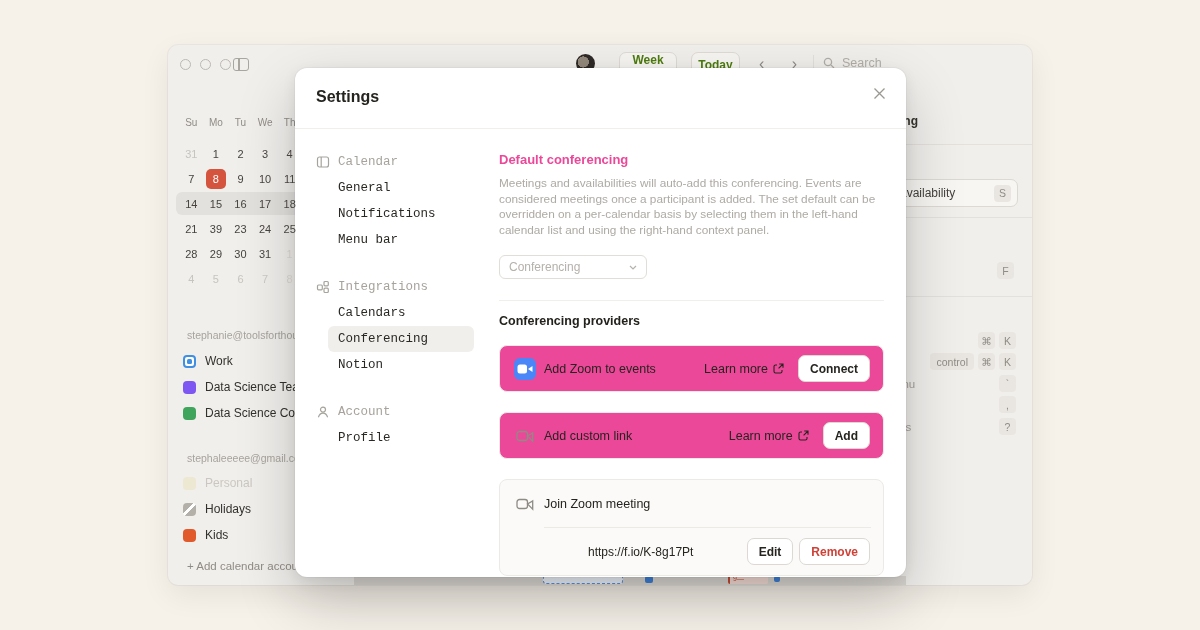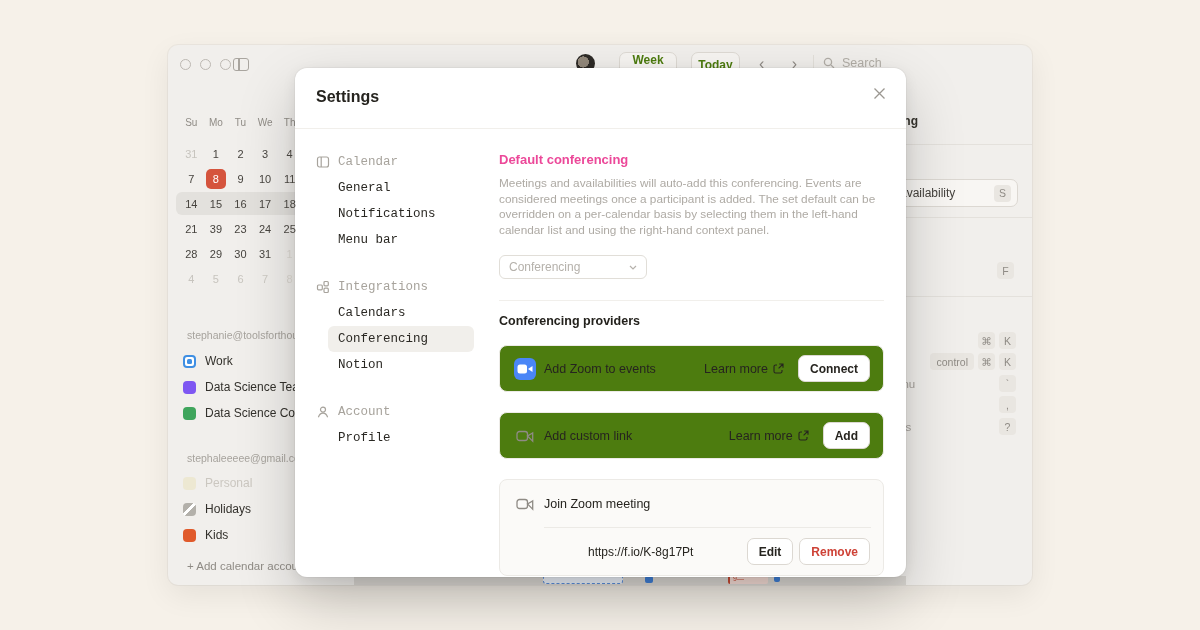--- a/index.html
+++ b/index.html
@@ -112,21 +112,21 @@
 
   .settings-content{position:absolute;left:204px;top:84px;width:385px;}
   .c-title{font-size:13px;font-weight:700;color:#ec4899;margin:0 0 9px;height:15px;}
   .c-desc{font-size:11.8px;line-height:15.5px;color:#aeaaa4;margin:0 0 17px;width:385px;}
   .dropdown{width:148px;height:24px;border:1px solid #e1ded8;border-radius:6px;display:flex;
     align-items:center;justify-content:space-between;padding:0 9px;color:#b5b1ab;
     font-size:12px;margin-bottom:21px;cursor:pointer;}
   .c-hr{height:1px;background:#f1efeb;margin-bottom:13px;}
   .p-title{font-size:12.5px;font-weight:700;color:#24221d;margin:0 0 15px;height:16px;}
   .card{height:47px;border:1px solid #edebe7;border-radius:8px;display:flex;align-items:center;
-    padding:0 13px 0 14px;margin-bottom:20px;background:#4d7c0f;}
+    padding:0 13px 0 14px;margin-bottom:20px;background:#ec4899;}
   .prov-ico{width:22px;height:22px;display:flex;align-items:center;justify-content:center;
     margin-right:8px;flex:0 0 auto;}
   .zoom-ico{background:#4a86f7;border-radius:6px;}
   .card .label{font-size:12.5px;color:#26241f;}
   .spacer{flex:1;}
   .learn{display:flex;align-items:center;gap:5px;font-size:12.5px;color:#26241f;
     font-weight:400;margin-right:14px;cursor:pointer;white-space:nowrap;}
   .btn{height:27px;padding:0 11px;border:1px solid #dcd8d2;border-radius:7px;background:#fff;
     font-size:12px;font-weight:700;color:#26241f;cursor:pointer;
     font-family:"Liberation Sans",sans-serif;white-space:nowrap;}

